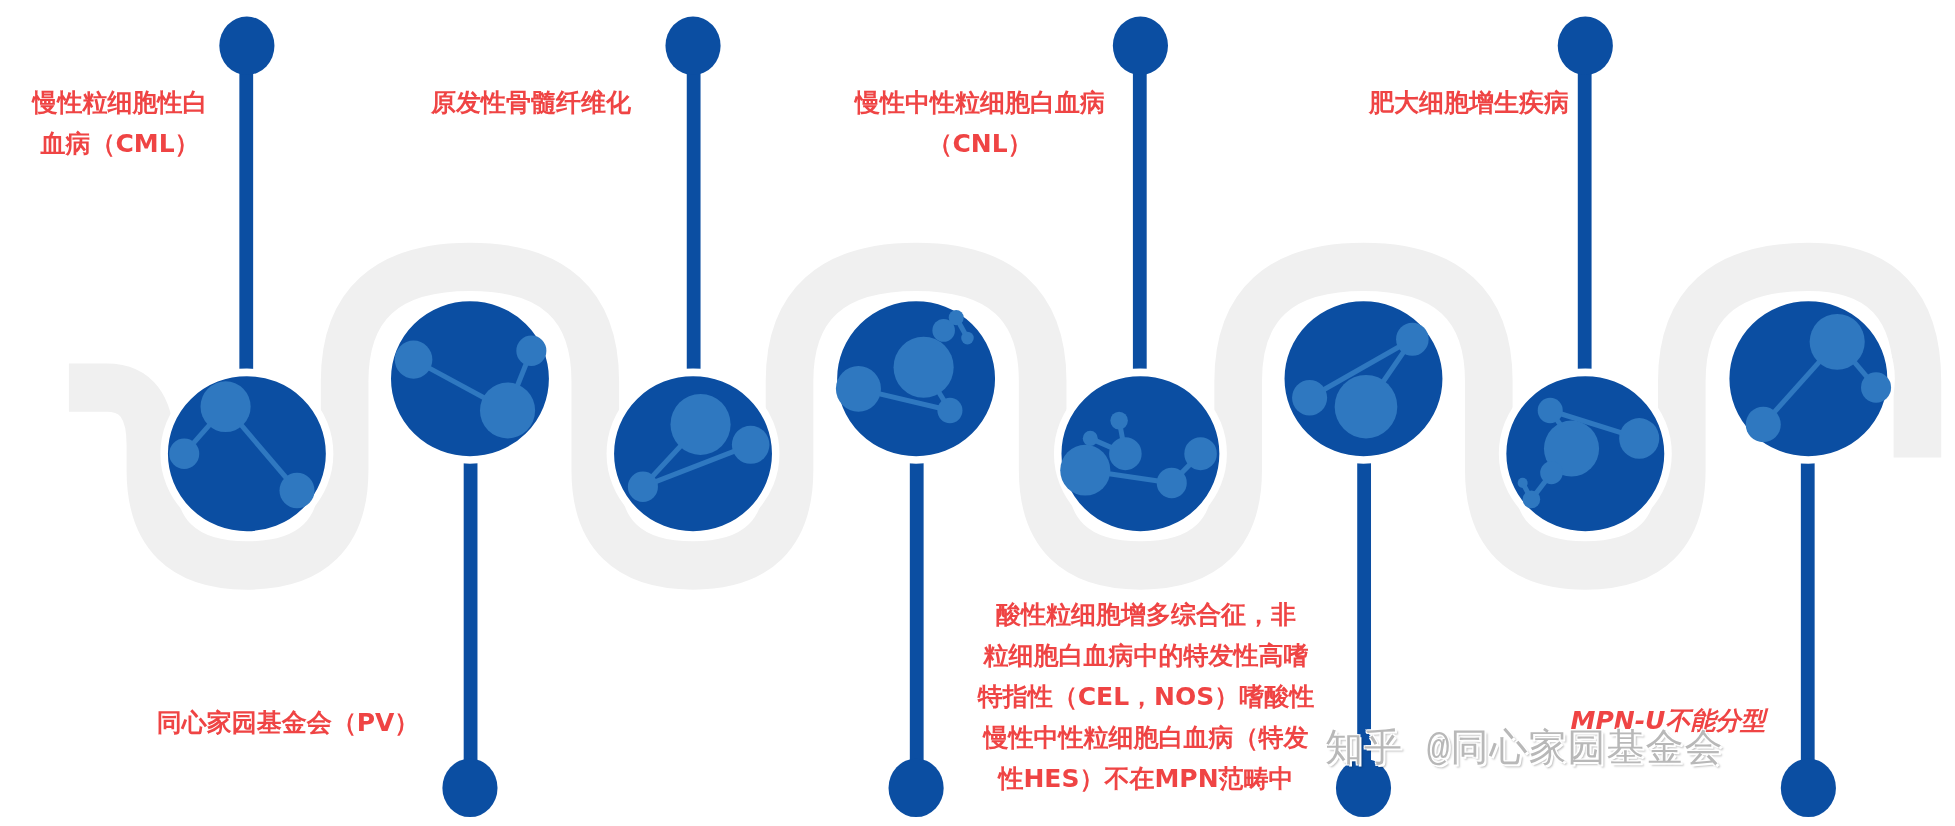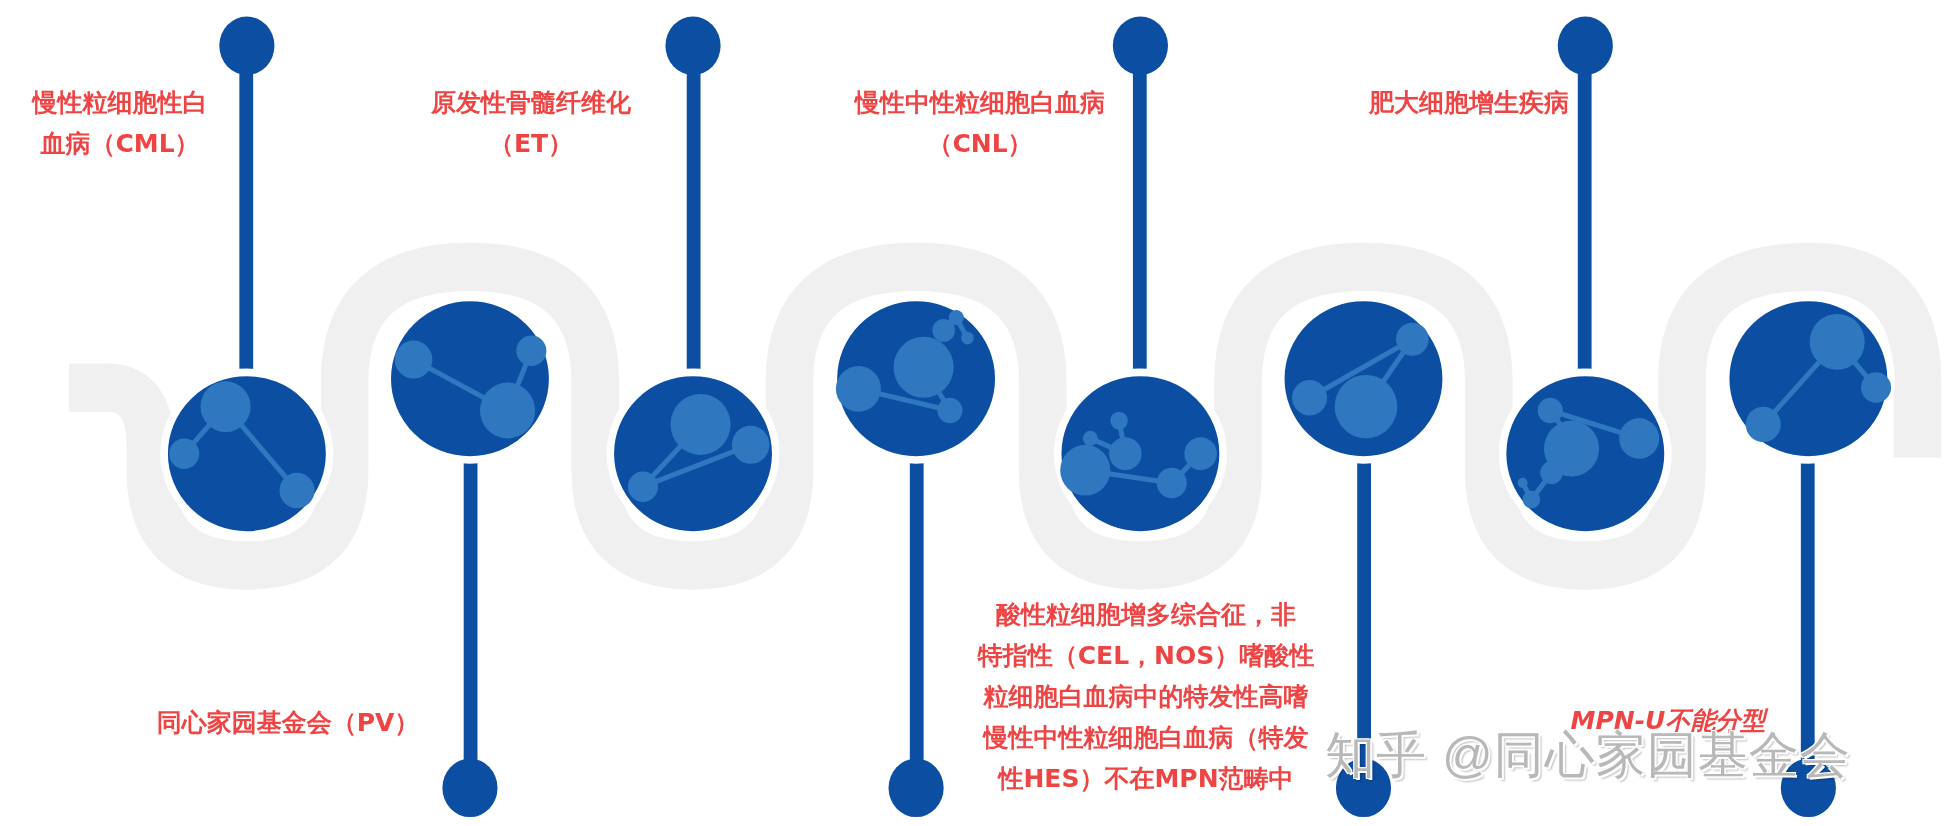--- a/index.html
+++ b/index.html
@@ -4,22 +4,22 @@
 <style>
   html, body { margin:0; padding:0; background:#ffffff; }
   #stage { position:relative; width:1955px; height:826px; overflow:hidden; background:#ffffff; }
   #art { position:absolute; left:0; top:0; width:1955px; height:826px; }
   .label {
     position:absolute; color:#ef4444; font-family:"DejaVu Sans","Liberation Sans",sans-serif;
     font-weight:bold; font-size:25px; line-height:41px; text-align:center; white-space:nowrap;
   }
   .label span { display:block; }
   .wm {
-    position:absolute; left:1325px; top:722px; font-family:Liberation Sans, sans-serif;
-    font-size:50px; color:#b8b8b8; white-space:nowrap; letter-spacing:1px;
+    position:absolute; left:1325px; top:722px; font-family:Liberation Mono, monospace;
+    font-size:38px; color:#b8b8b8; white-space:nowrap; letter-spacing:1px;
     text-shadow: 2px 2px 0 #ffffff, -1px -1px 0 #ffffff, 1px -1px 0 #ffffff, -1px 1px 0 #ffffff, 3px 3px 2px rgba(0,0,0,0.25);
   }
 </style>
 </head>
 <body>
 
 <div id="stage">
 
   <svg id="art" viewBox="0 0 1560 650" preserveAspectRatio="none">
 
@@ -131,37 +131,36 @@
         <circle cx="1497" cy="305" r="12" stroke="none"></circle>
     </g>
   </svg>
 
   <div class="label" style="left:14px; top:82px; width:212px;">
     <span>慢性粒细胞性白</span>
     <span>血病（CML）</span>
   </div>
   <div class="label" style="left:398px; top:82px; width:266px;">
     <span>原发性骨髓纤维化</span>
-    <span>（ET）</span>
   </div>
   <div class="label" style="left:833px; top:82px; width:294px;">
     <span>慢性中性粒细胞白血病</span>
     <span>（CNL）</span>
   </div>
   <div class="label" style="left:1350px; top:82px; width:238px;">
     <span>肥大细胞增生疾病</span>
   </div>
 
   <div class="label" style="left:128px; top:702px; width:320px;">
     <span>同心家园基金会（PV）</span>
   </div>
   <div class="label" style="left:958px; top:594px; width:376px;">
     <span>酸性粒细胞增多综合征，非</span>
+    <span>粒细胞白血病中的特发性高嗜</span>
     <span>特指性（CEL，NOS）嗜酸性</span>
-    <span>粒细胞白血病中的特发性高嗜</span>
     <span>慢性中性粒细胞白血病（特发</span>
     <span>性HES）不在MPN范畴中</span>
   </div>
   <div class="label" style="left:1548px; top:700px; width:240px;font-style:italic;">
     <span>MPN-U不能分型</span>
   </div>
 
   <div class="wm">知乎 @同心家园基金会</div>
 </div>
 

